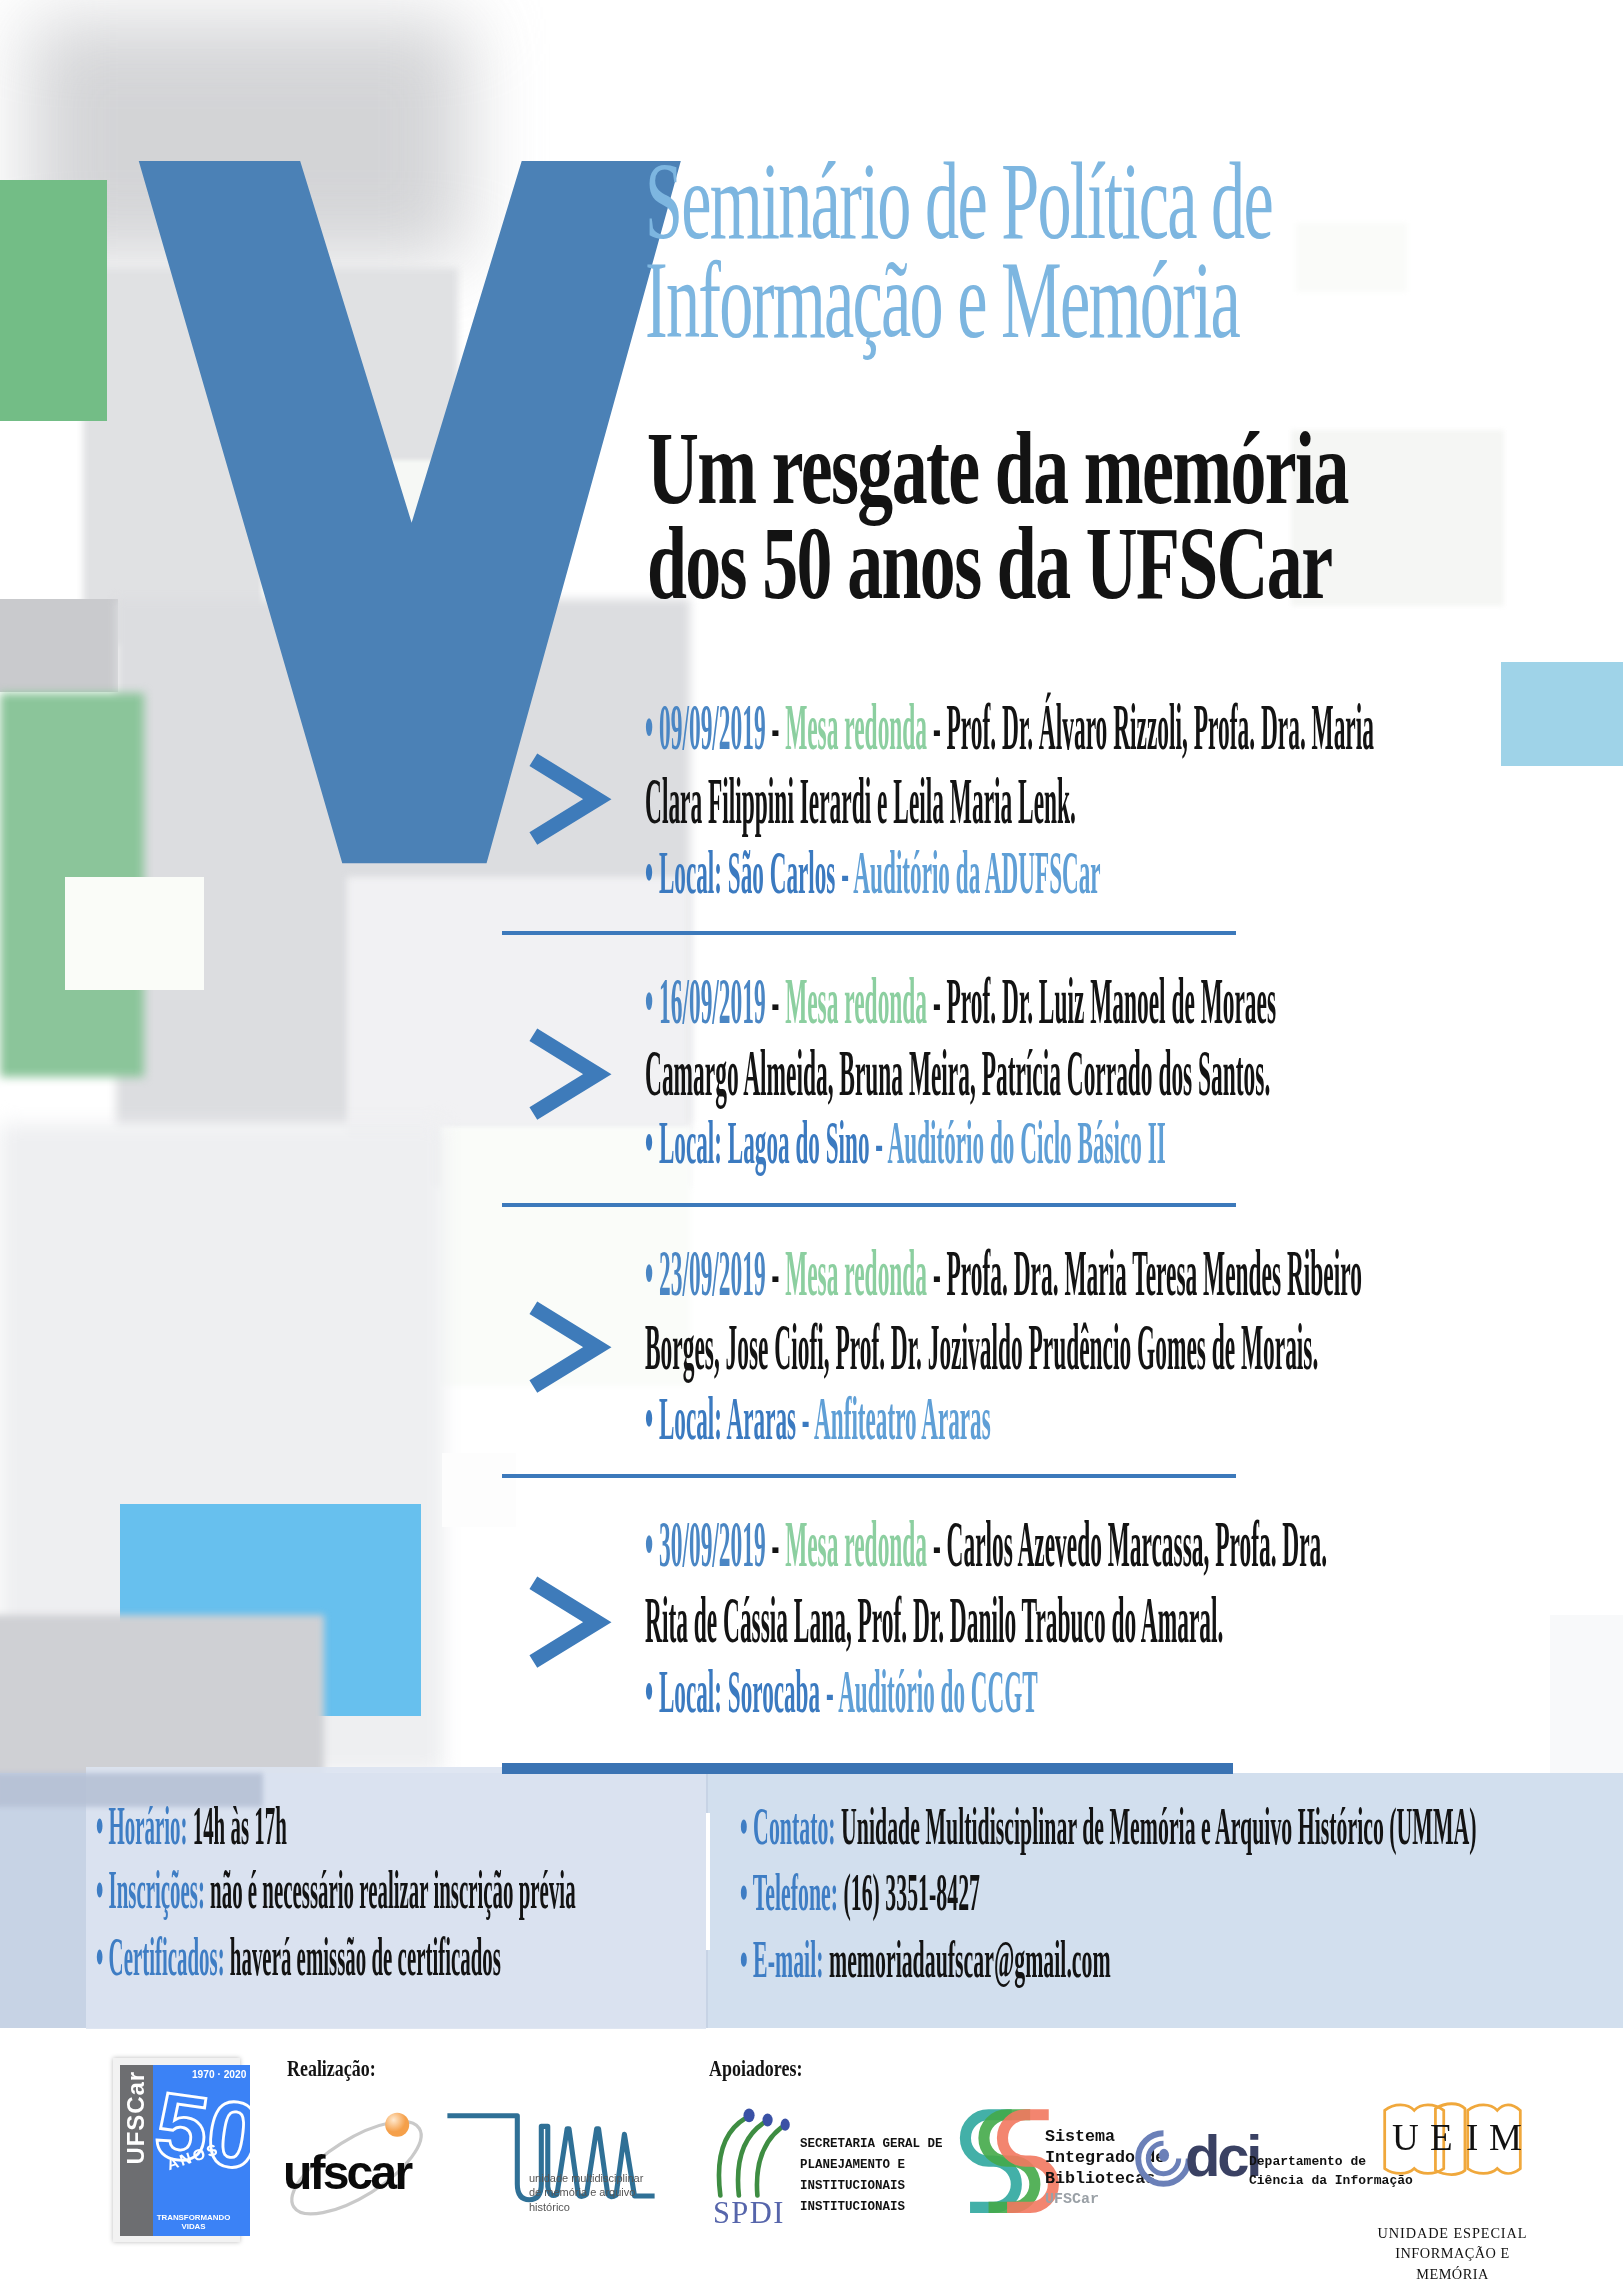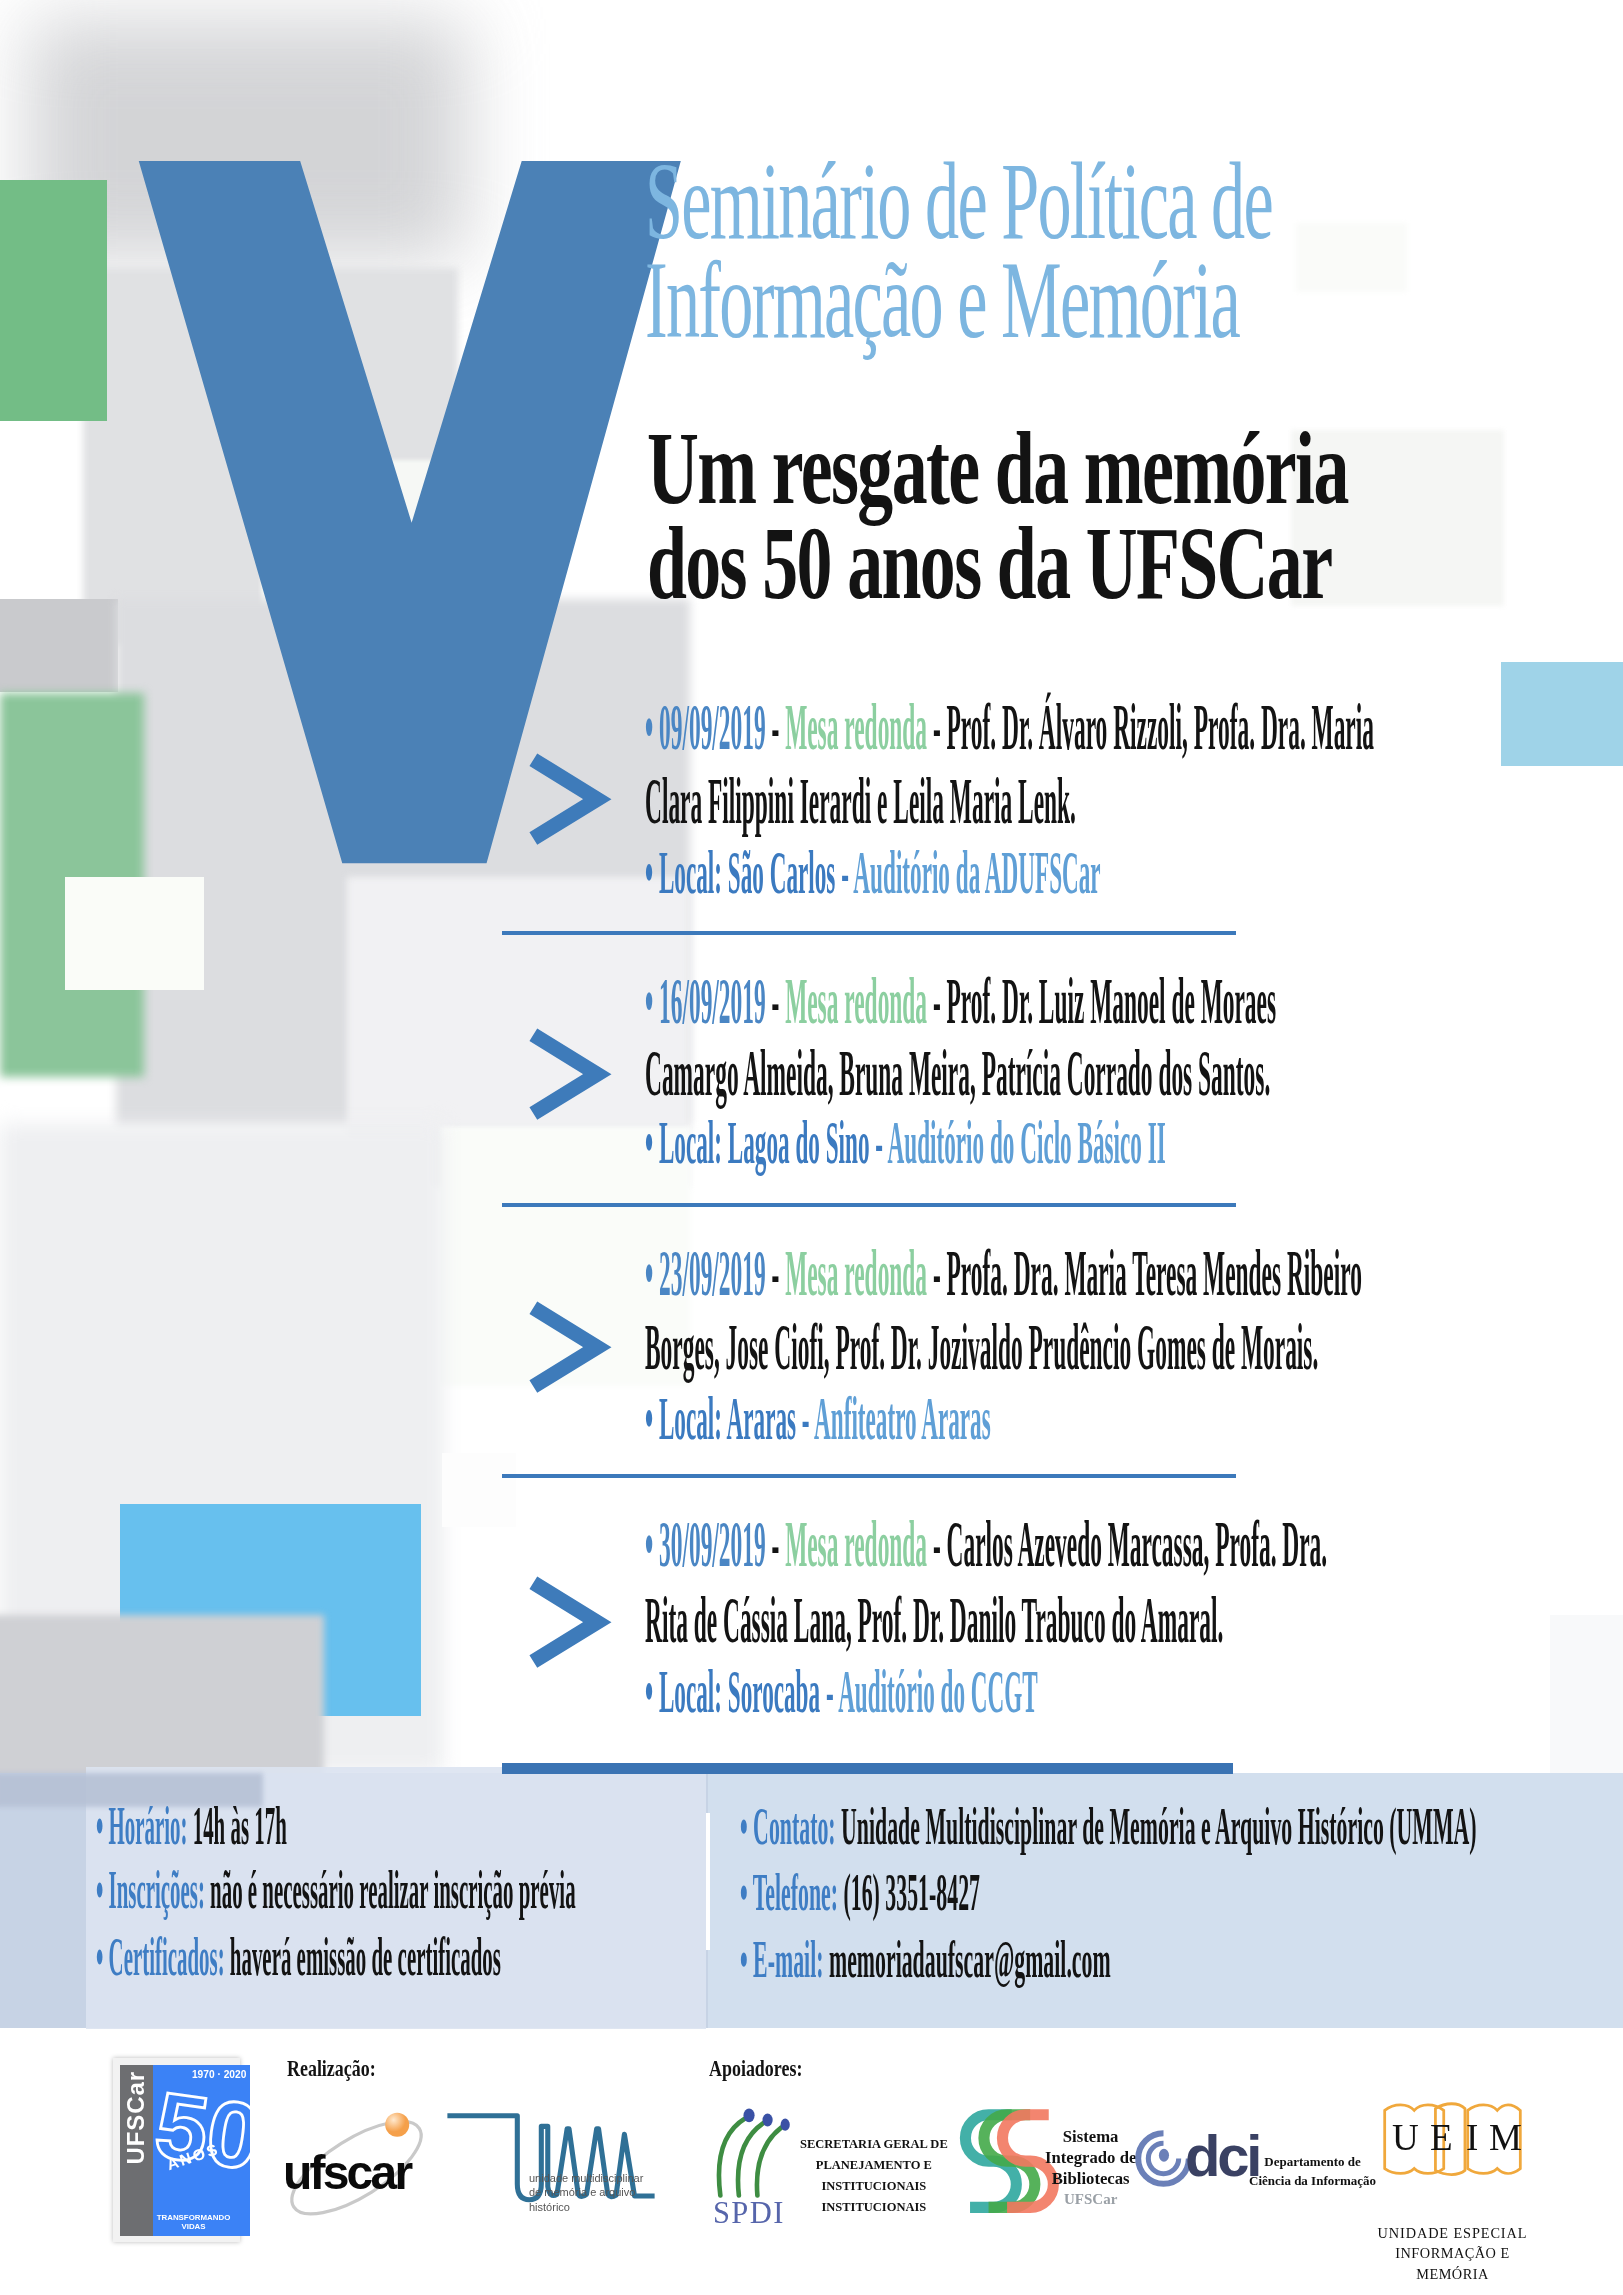--- a/index.html
+++ b/index.html
@@ -14,21 +14,21 @@
   
   .c-title{color:#7db6e0;}
   .c-black{color:#131313;}
   .c-date{color:#4a86c4;}
   .c-green{color:#8ccfa0;}
   .c-local{color:#3b7ac0;}
   .c-venue{color:#5f9fd6;}
   .c-label{color:#3e7dc4;}
   .divider{position:absolute;background:#3c79bb;height:4.2px;}
   .whiteline{position:absolute;background:#ffffff;}
-  .cap{font-family:Liberation Serif, serif;font-weight:700;color:#111;text-align:center;}
+  .cap{font-family:Liberation Mono, monospace;font-weight:700;color:#111;}
 </style>
 </head>
 <body>
 
 <div id="page">
 
   <div class="sq" style="left:28px;top:18.5px;width:440px;height:241px;background:#c9cacd;filter:blur(37px);opacity:.8;"></div>
   <div class="sq" style="left:83px;top:268px;width:375px;height:377px;background:#e0e1e3;filter:blur(3.7px);"></div>
   <div class="sq" style="left:0;top:180px;width:107px;height:241px;background:#73bd86;"></div>
   <div class="sq" style="left:261px;top:460px;width:241px;height:197px;background:#f6f8f5;filter:blur(1.9px);"></div>

